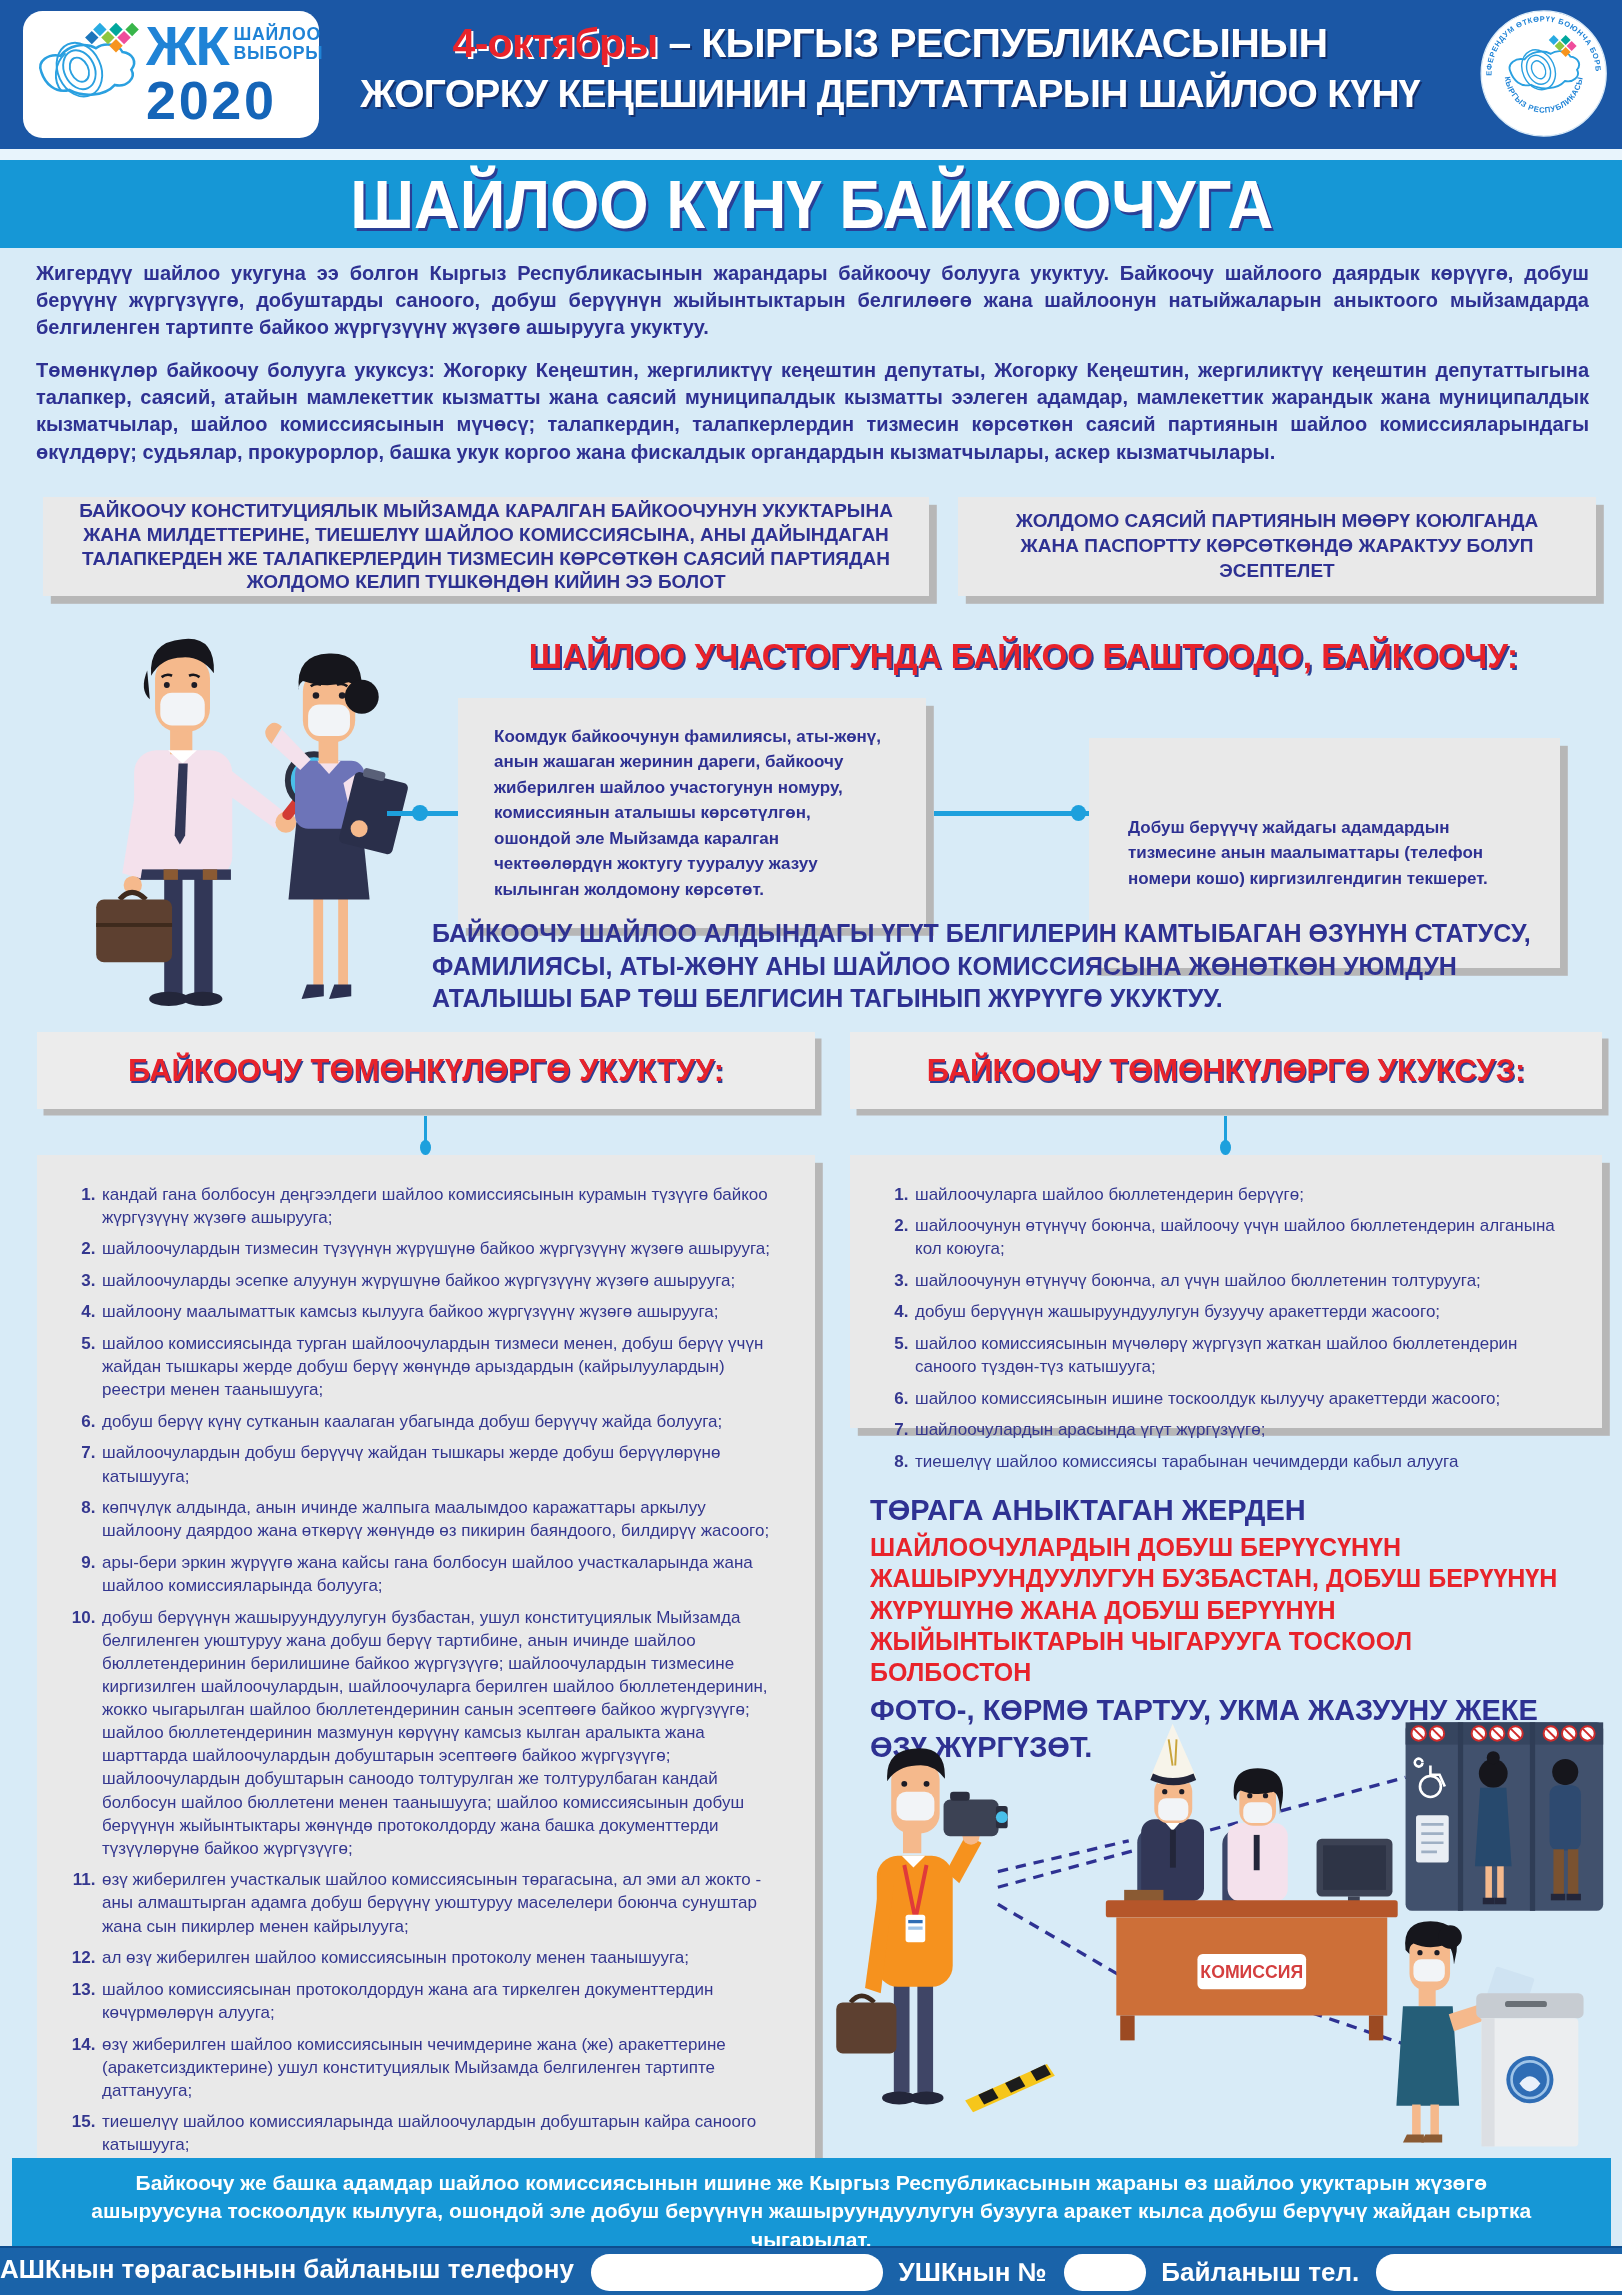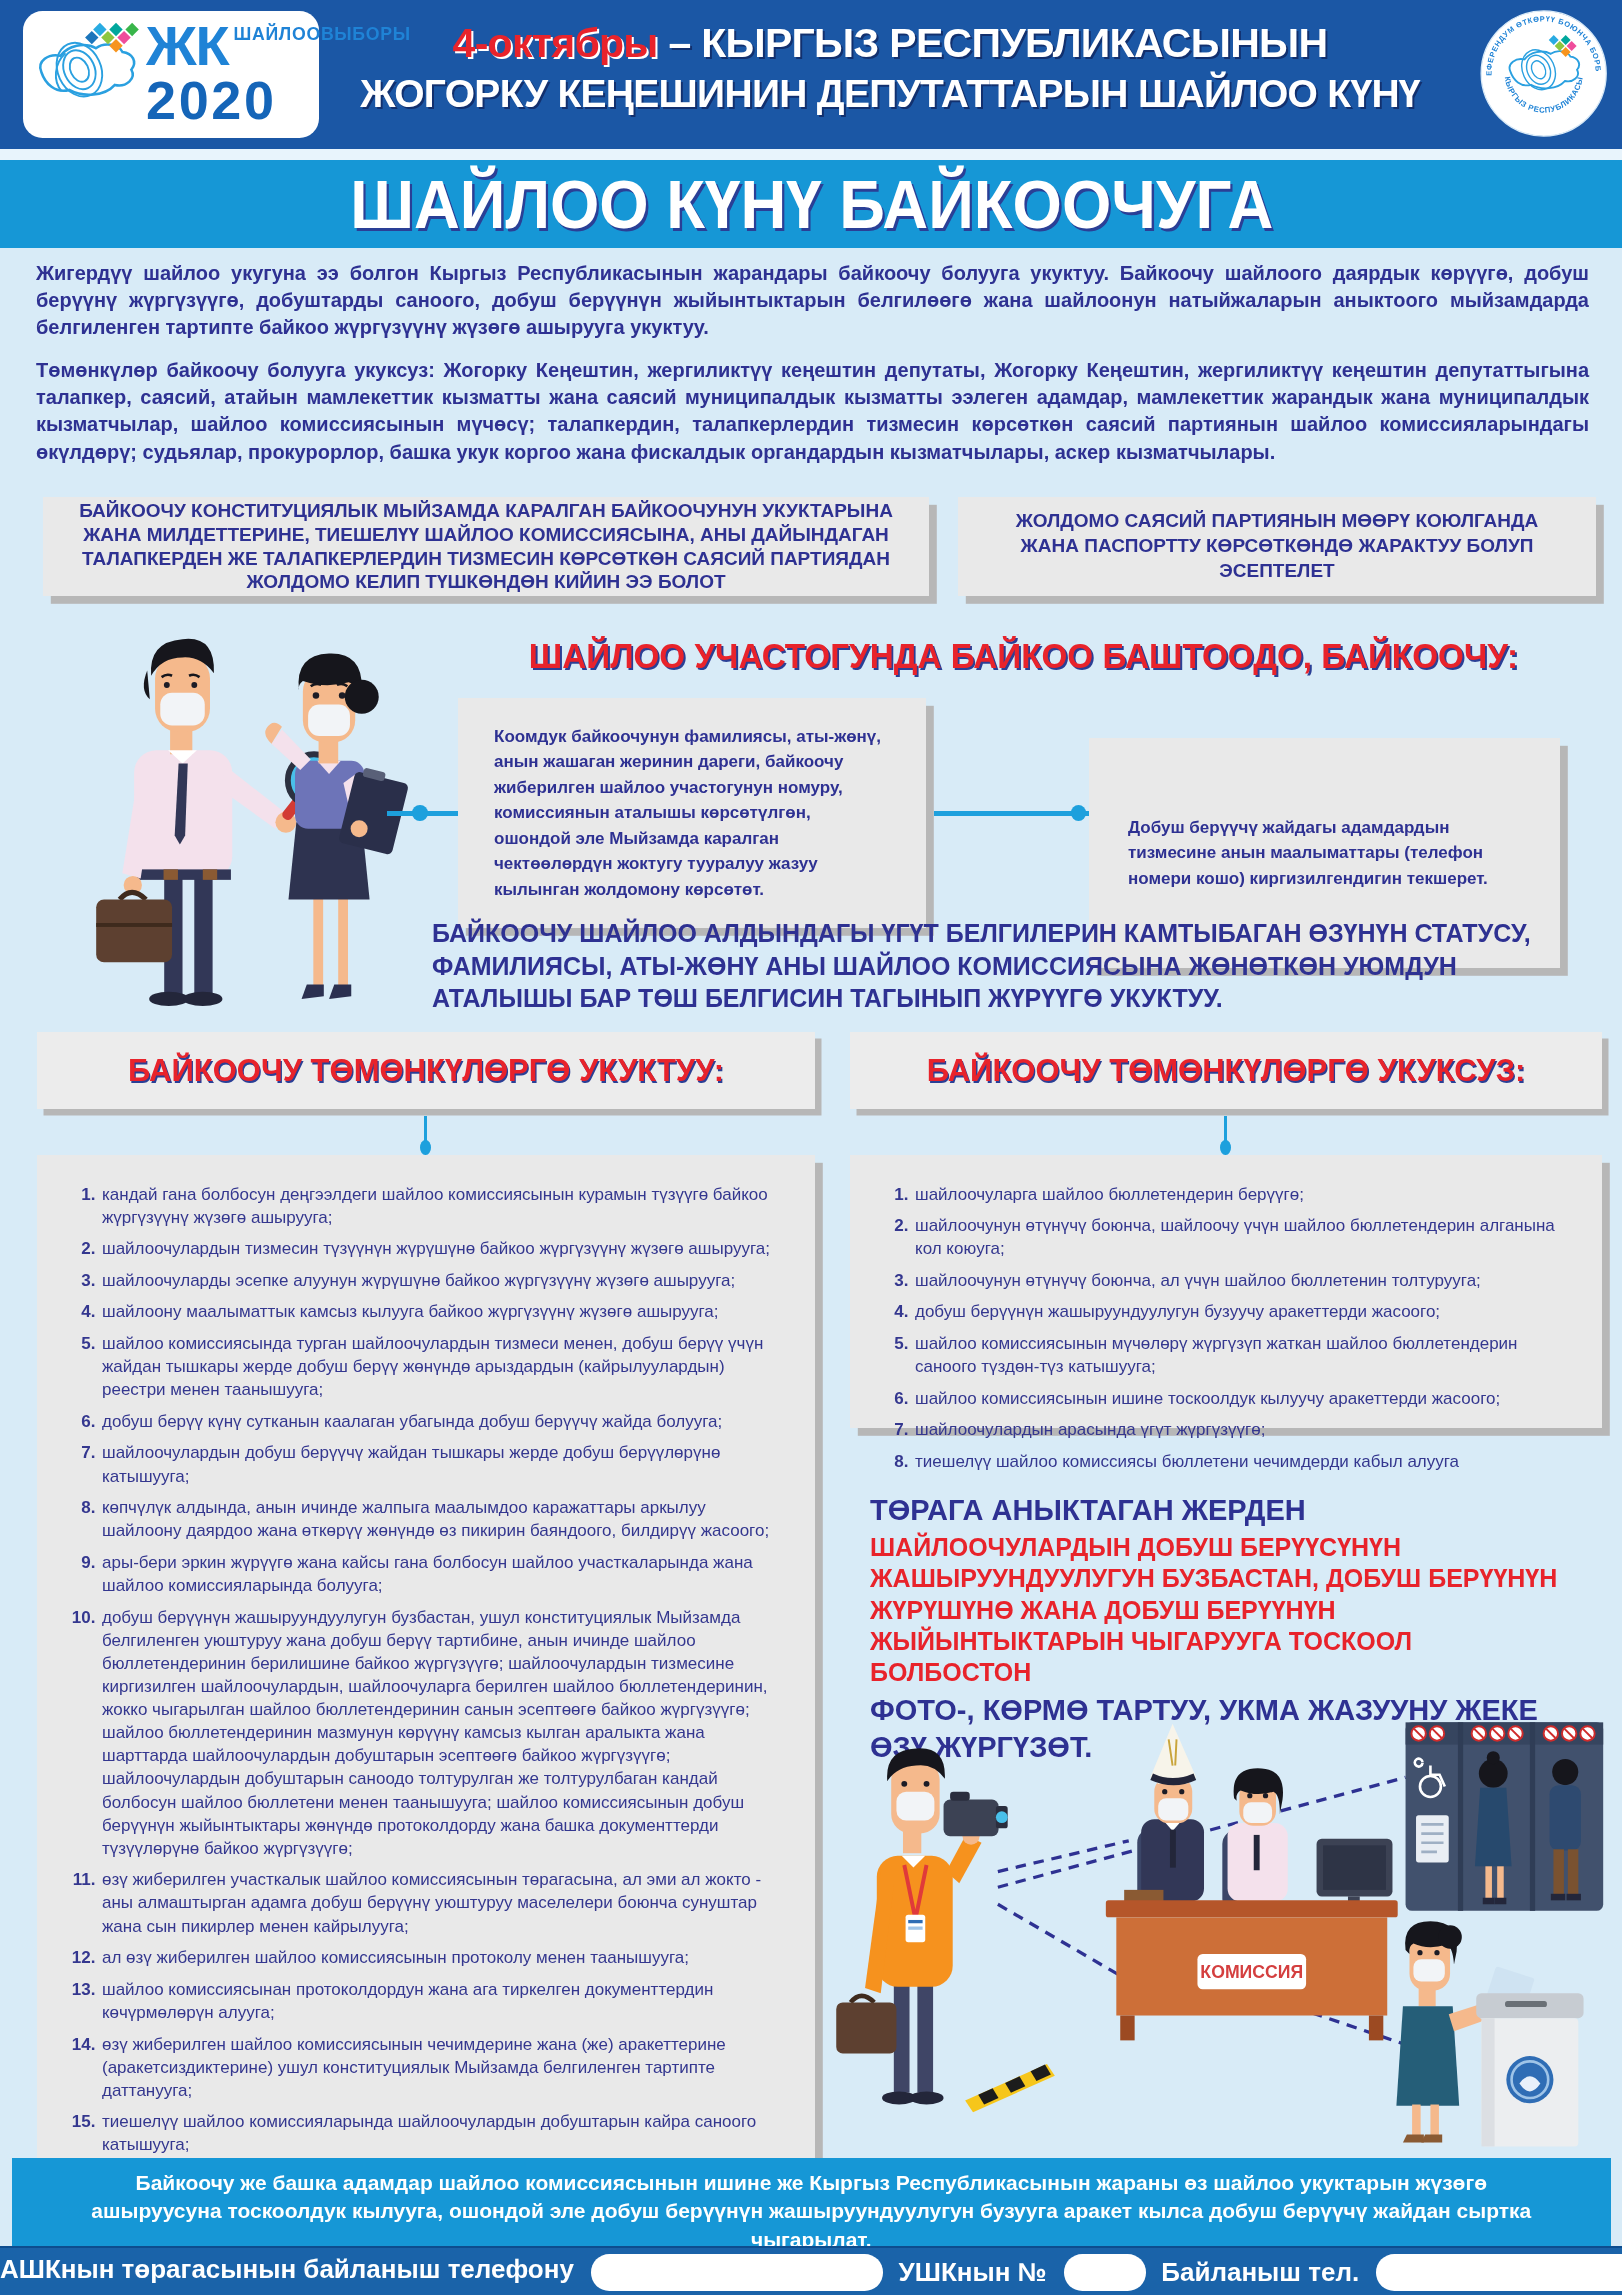--- a/index.html
+++ b/index.html
@@ -4,21 +4,21 @@
 <style>
   html,body{margin:0;padding:0;background:#ffffff;font-family:"Liberation Sans",sans-serif;}
   .poster{position:relative;width:1623px;height:2295px;background:#d8ebf7;overflow:hidden;}
 
   
   .header{position:absolute;left:0;top:0;width:1623px;height:149px;background:#1b57a5;}
   .logo-box{position:absolute;left:23px;top:10.5px;width:296px;height:127px;background:#ffffff;border-radius:19.6px;display:flex;align-items:center;padding:0 6.5px;box-sizing:border-box;}
   .logo-text{display:flex;flex-direction:column;margin-left:2.6px;}
   .logo-row{display:flex;align-items:flex-start;}
   .logo-jk{font-size:56px;font-weight:800;color:#1f83d6;line-height:0.9;letter-spacing:-1.3px;}
-  .logo-small{display:flex;flex-direction:row;margin-left:5.2px;margin-top:3.9px;}
+  .logo-small{display:flex;flex-direction:column;margin-left:5.2px;margin-top:3.9px;}
   .logo-small span{font-size:17.7px;font-weight:800;color:#1f83d6;line-height:1.05;letter-spacing:0.7px;}
   .logo-year{font-size:54px;font-weight:800;color:#1565b8;line-height:1;letter-spacing:2.6px;margin-top:1.3px;}
   .header-title{position:absolute;left:340px;right:183px;top:17px;text-align:center;font-weight:800;color:#ffffff;text-shadow:2px 2px 0 #12306e;line-height:1.28;letter-spacing:-0.7px;}
   .ht-l1{font-size:41px;}
   .ht-l1 .red{color:#e8232b;text-shadow:2px 2px 0 #ffffff;}
   .ht-l2{font-size:39px;}
   .emblem{position:absolute;right:11.8px;top:9.2px;}
 
   
   .gap-strip{position:absolute;left:0;top:149px;width:1623px;height:10.5px;background:#e8f4fc;}
@@ -387,21 +387,21 @@
         <span class="li-text">шайлоо комиссиясынын ишине тоскоолдук кылуучу аракеттерди жасоого;</span>
       </div>
 
       <div class="li">
         <span class="num">7.</span>
         <span class="li-text">шайлоочулардын арасында үгүт жүргүзүүгө;</span>
       </div>
 
       <div class="li">
         <span class="num">8.</span>
-        <span class="li-text">тиешелүү шайлоо комиссиясы бюллетени чечимдерди кабыл алууга</span>
+        <span class="li-text">тиешелүү шайлоо комиссиясы тарабынан чечимдерди кабыл алууга</span>
       </div>
     </div>
 
   <div class="chairman">
     <div class="ch-navy">ТӨРАГА АНЫКТАГАН ЖЕРДЕН</div>
     <div class="ch-red">ШАЙЛООЧУЛАРДЫН ДОБУШ БЕРҮҮСҮНҮН ЖАШЫРУУНДУУЛУГУН БУЗБАСТАН, ДОБУШ БЕРҮҮНҮН ЖҮРҮШҮНӨ ЖАНА ДОБУШ БЕРҮҮНҮН ЖЫЙЫНТЫКТАРЫН ЧЫГАРУУГА ТОСКООЛ БОЛБОСТОН</div>
     <div class="ch-navy2">ФОТО-, КӨРМӨ ТАРТУУ, УКМА ЖАЗУУНУ ЖЕКЕ ӨЗҮ ЖҮРГҮЗӨТ.</div>
   </div>
 
   <div class="illo" style="left:831px;top:1700px;">

